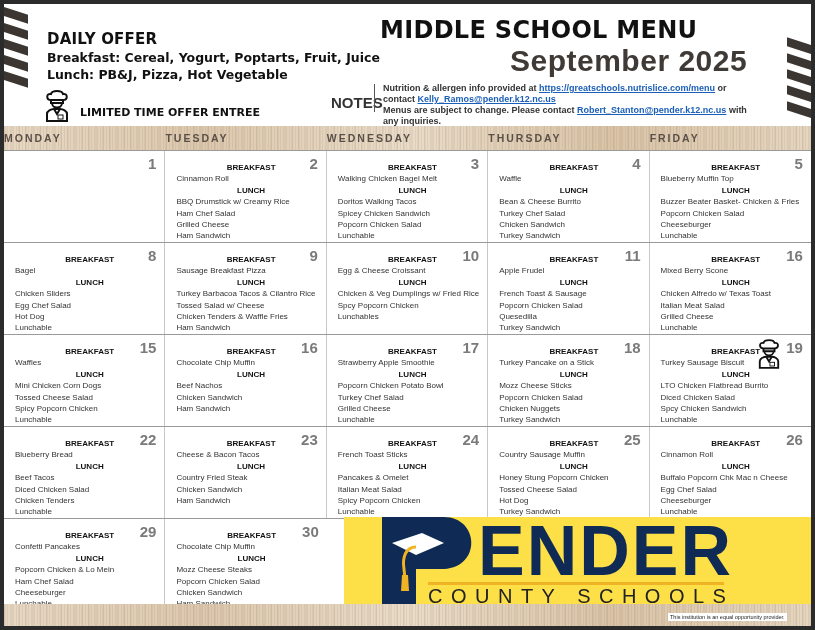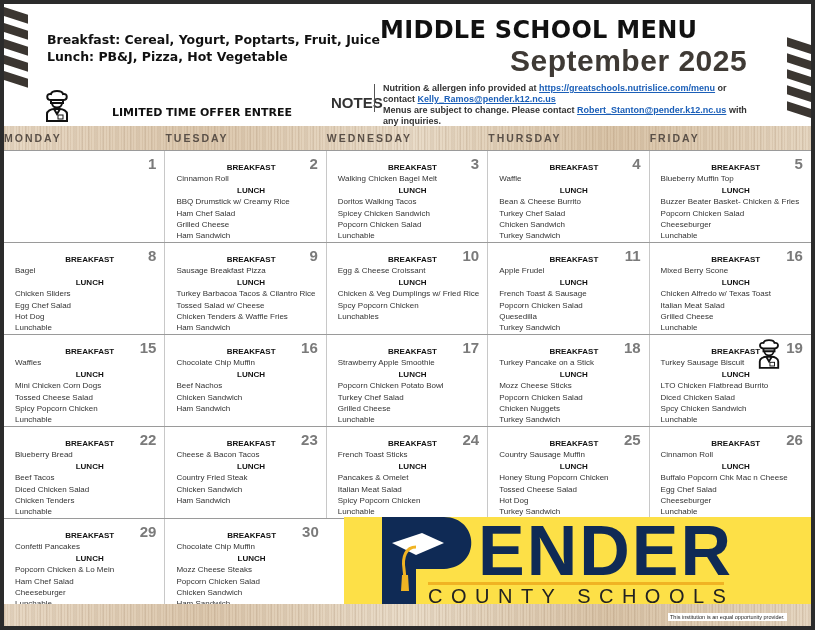--- a/index.html
+++ b/index.html
@@ -17,21 +17,21 @@
   .stripes .s { position: absolute; height: 9px; background: #3b3631; }
   .stripes-left { left: 0; top: 6px; }
   .stripes-left .s { left: -6px; width: 30px; transform: skewY(18deg); }
   .stripes-right { left: 783px; top: 38px; }
   .stripes-right .s { left: 0; width: 30px; transform: skewY(18deg); }
 
   
   .daily { position: absolute; left: 43px; top: 26px; color: #111; font-family: "DejaVu Sans", sans-serif; }
   .daily-title { font-size: 15px; font-weight: bold; letter-spacing: 0.2px; }
   .daily-line { font-size: 12.5px; font-weight: bold; margin-top: 2px; }
-  .lto { position: absolute; left: 40px; top: 86px; display: flex; align-items: center; gap: 32px; }
+  .lto { position: absolute; left: 40px; top: 86px; display: flex; align-items: center; }
   .lto-label { font-family: "DejaVu Sans", sans-serif; font-size: 11px; font-weight: bold; color: #111; margin-left: 10px; margin-top: 8px; }
 
   .title-main { position: absolute; left: 376px; top: 12px; font-family: "DejaVu Sans", sans-serif; font-weight: bold; font-size: 24px; color: #111; letter-spacing: 0.3px; }
   .title-month { position: absolute; left: 506px; top: 40px; font-family: "Liberation Sans", sans-serif; font-weight: bold; font-size: 30px; color: #3f3a35; letter-spacing: 0.5px; }
 
   .notes-label { position: absolute; left: 327px; top: 90px; font-size: 15px; font-weight: bold; color: #333; }
   .notes-divider { position: absolute; left: 370px; top: 80px; width: 1px; height: 28px; background: #555; }
   .notes { position: absolute; left: 379px; top: 79px; width: 380px; font-size: 9px; font-weight: bold; color: #333; line-height: 11px; }
   .notes a { color: #1b5fb8; text-decoration: underline; }
 
@@ -75,20 +75,21 @@
   </div>
   <div class="stripes stripes-right">
     <div class="s" style="top:0"></div>
     <div class="s" style="top:16px"></div>
     <div class="s" style="top:32px"></div>
     <div class="s" style="top:48px"></div>
     <div class="s" style="top:64px"></div>
   </div>
 
   <div class="daily">
+    <div class="daily-title">DAILY OFFER</div>
     <div class="daily-line">Breakfast: Cereal, Yogurt, Poptarts, Fruit, Juice</div>
     <div class="daily-line">Lunch: PB&amp;J, Pizza, Hot Vegetable</div>
   </div>
 
   <div class="lto">
     <span>
       <svg width="26" height="32" viewBox="0 0 26 32" fill="none" stroke="#111" stroke-width="2">
         <path d="M7 10 C2 10 2 3 7 4 C8 0 18 0 19 4 C24 3 24 10 19 10 Z"></path>
         <path d="M7 10 L7 13 L19 13 L19 10"></path>
         <path d="M8 13 C8 19 18 19 18 13"></path>

